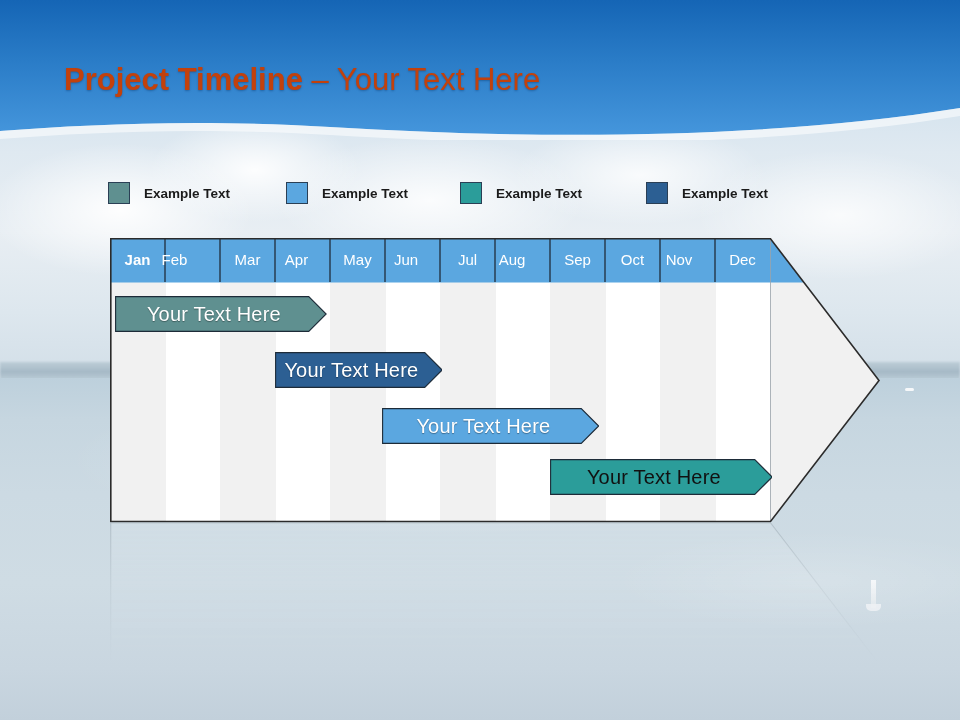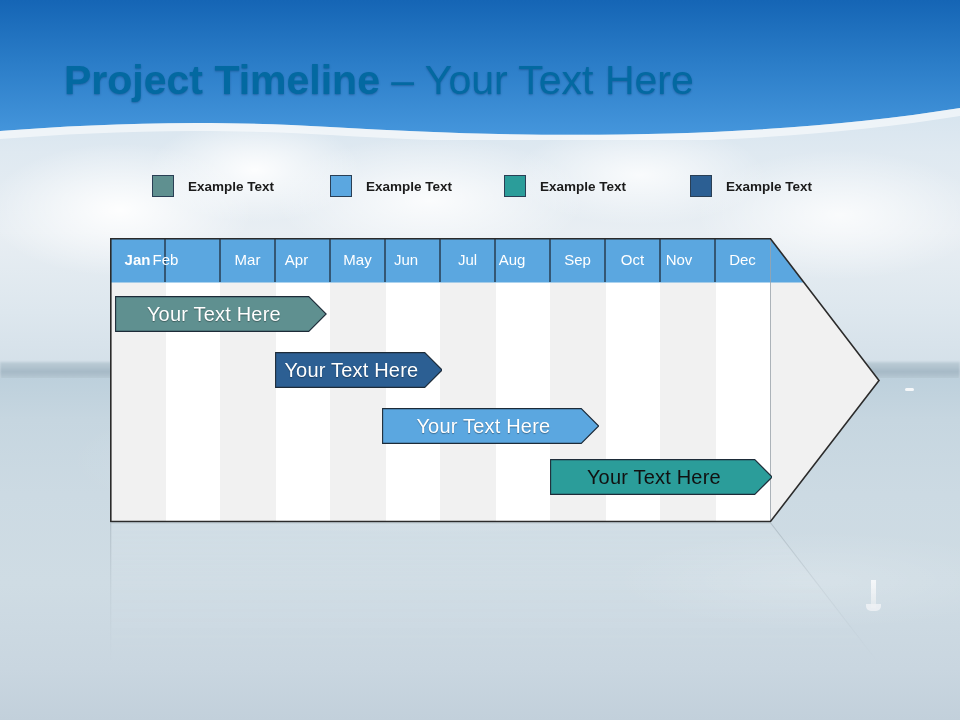--- a/index.html
+++ b/index.html
@@ -94,44 +94,43 @@
     position: absolute;
     left: 0; top: 0;
     width: 960px; height: 132px;
   }
   .banner svg { display: block; }
 
   .slide-title {
     position: absolute;
     left: 64px;
     top: 60px;
-    color: #0369a1;
-    font-size: 41px;
+    color: #c2410c;
+    font-size: 31px;
     line-height: 40px;
     white-space: nowrap;
     text-shadow: 0 1px 2px rgba(0,40,90,0.35);
   }
   .slide-title .t-strong { font-weight: bold; }
   .slide-title .t-light  { font-weight: normal; }
 
   
   .legend {
     position: absolute;
     left: 108px;
     top: 168px;
     width: 740px;
     height: 28px;
   }
   .legend-item {
     position: absolute;
-    top: 5px;
+    top: 12px;
     display: flex;
     align-items: center;
     height: 26px;
-    margin-left: 44px;
   }
   .legend-swatch {
     width: 22px;
     height: 22px;
     border: 1px solid #2a3f55;
     box-sizing: border-box;
     flex: none;
   }
   .legend-label {
     margin-left: 14px;
@@ -268,21 +267,21 @@
           <line x1="495" y1="0.8" x2="495" y2="44" stroke="#243547" stroke-width="1.4"></line>
           <line x1="550" y1="0.8" x2="550" y2="44" stroke="#243547" stroke-width="1.4"></line>
           <line x1="605" y1="0.8" x2="605" y2="44" stroke="#243547" stroke-width="1.4"></line>
           <line x1="660.5" y1="0.8" x2="660.5" y2="283" stroke="#9aa3ab" stroke-width="0.8"></line>
         </g>
 
       <path d="M0.8,0.8 L660.5,0.8 L769,142.5 L660.5,283.5 L0.8,283.5 Z" fill="none" stroke="#2b2b2b" stroke-width="1.6"></path>
     </svg>
     <div id="month-row">
         <div class="month-cell" style="left: 0px; width: 55px; font-weight: bold;">Jan</div>
-        <div class="month-cell" style="left: 39px; width: 33px;">Feb</div>
+        <div class="month-cell" style="left: 48px; width: 33px;">Feb</div>
         <div class="month-cell" style="left: 110px; width: 55px;">Mar</div>
         <div class="month-cell" style="left: 165px; width: 43px;">Apr</div>
         <div class="month-cell" style="left: 220px; width: 55px; border-radius: 13px;">May</div>
         <div class="month-cell" style="left: 275px; width: 42px;">Jun</div>
         <div class="month-cell" style="left: 330px; width: 55px;">Jul</div>
         <div class="month-cell" style="left: 385px; width: 34px;">Aug</div>
         <div class="month-cell" style="left: 440px; width: 55px; border-radius: 8px;">Sep</div>
         <div class="month-cell" style="left: 495px; width: 55px;">Oct</div>
         <div class="month-cell" style="left: 550px; width: 38px;">Nov</div>
         <div class="month-cell" style="left: 605px; width: 55px;">Dec</div>

